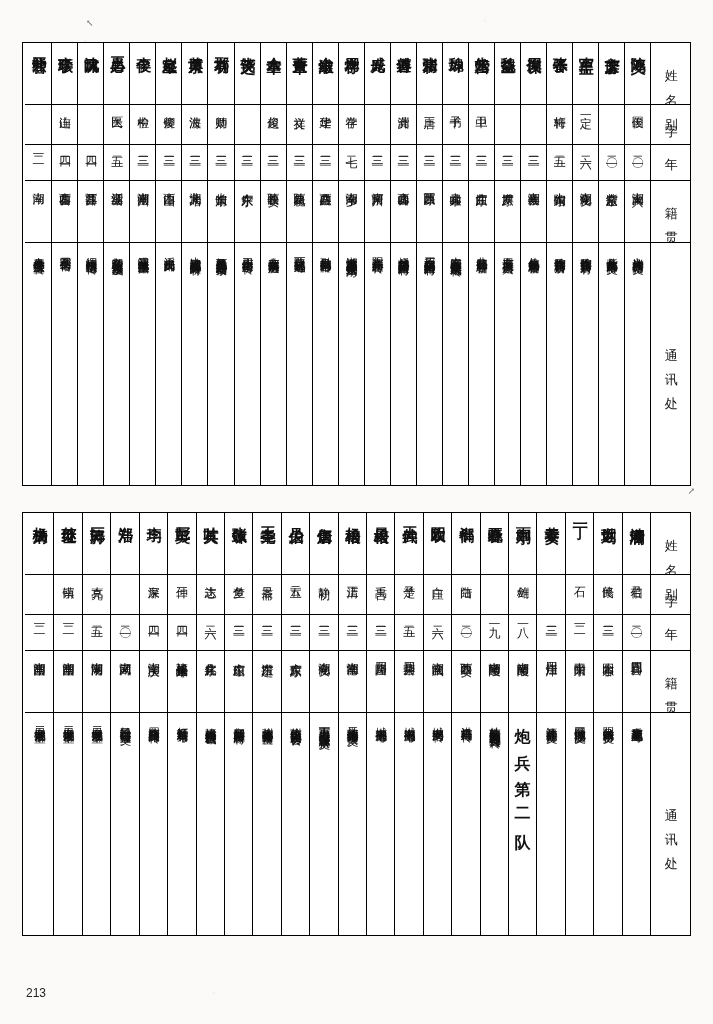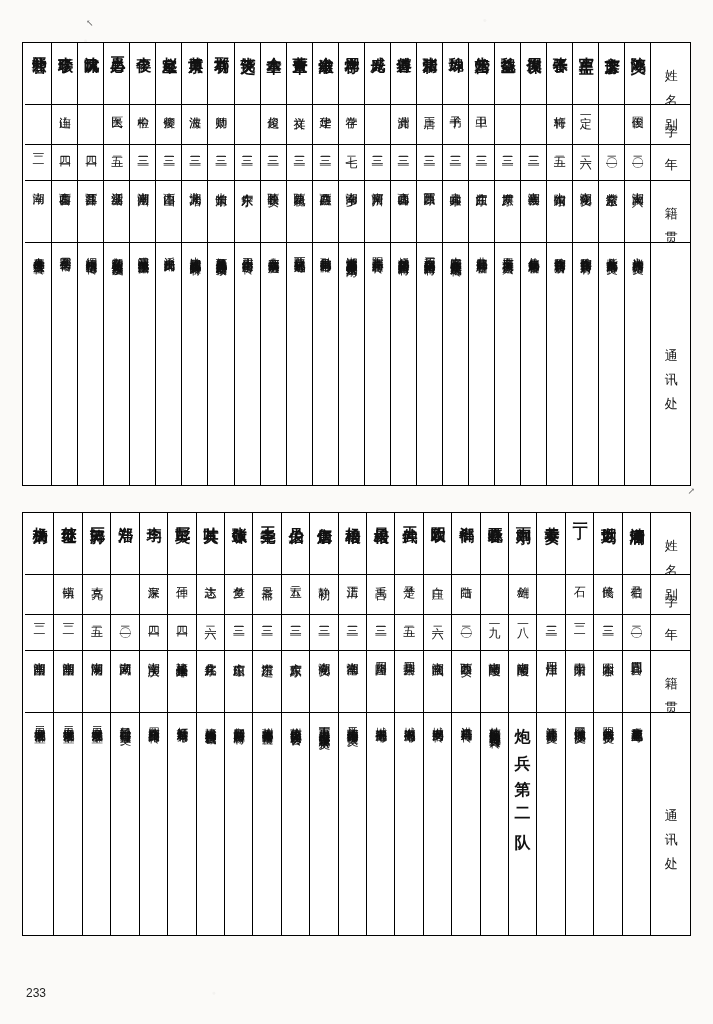--- a/index.html
+++ b/index.html
@@ -944,14 +944,14 @@
         </div>
         <div class="cell r-origin">
           <span class="v origin-text">湖南益阳</span>
         </div>
         <div class="cell r-addr">
           <span class="v addr-text">二里龙洞溪敬群堂</span>
         </div>
       </div>
     </div>
 
-  <div class="page-number">233</div>
+  <div class="page-number">213</div>
 </div>
 
 </body></html>

